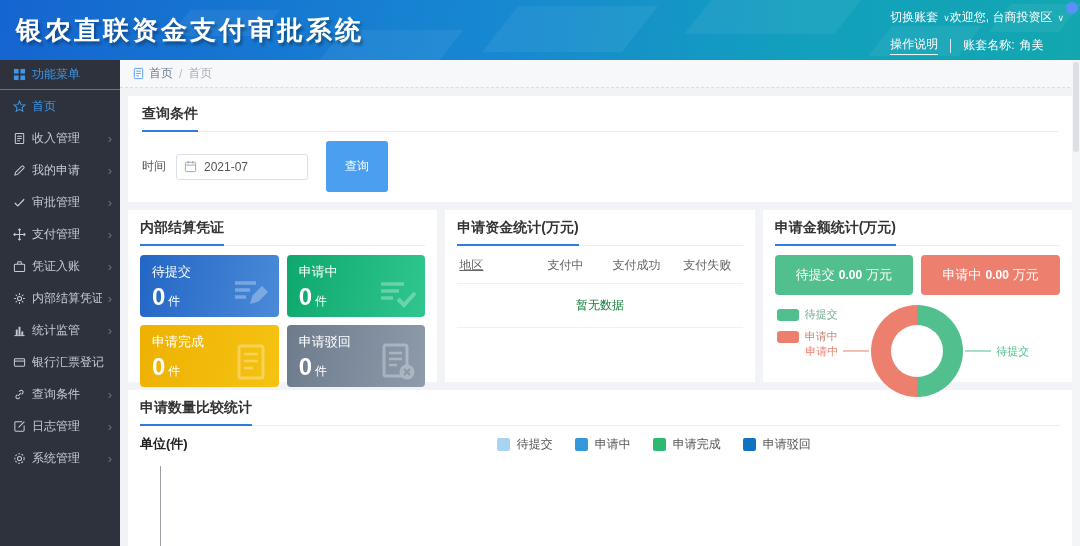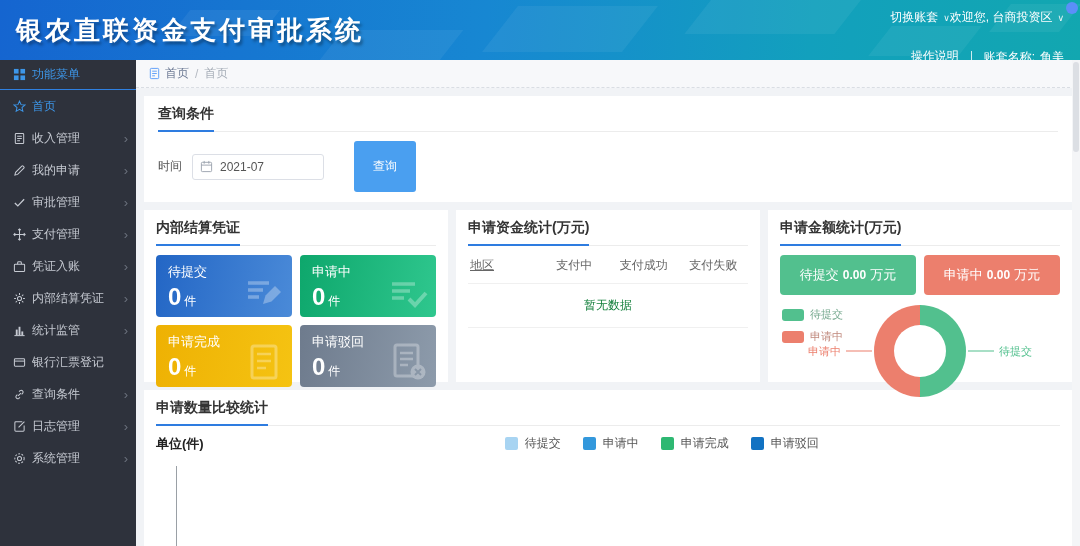--- a/index.html
+++ b/index.html
@@ -13,30 +13,30 @@
   .hs2 { left:330px; top:30px; width:120px; height:34px; }
   .hs3 { left:500px; top:6px;  width:140px; height:46px; }
   .hs4 { left:700px; top:-6px; width:150px; height:40px; }
   .hs5 { left:880px; top:26px; width:90px;  height:30px; }
   .hs6 { left:1000px; top:4px; width:70px;  height:28px; }
   .h-title { position:absolute; left:16px; top:0; line-height:60px; color:#fff; font-size:26px; font-weight:bold; letter-spacing:3px; text-shadow:2px 3px 3px rgba(0,0,0,.35); white-space:nowrap; }
   .h-right { position:absolute; right:16px; top:9px; color:#fff; font-size:12px; }
   .h-row1 { display:flex; justify-content:flex-end; align-items:center; }
   .h-link { display:inline-flex; align-items:center; gap:5px; cursor:pointer; }
   .chev-d { font-size:9px; opacity:.9; }
-  .h-row2 { display:flex; justify-content:flex-end; align-items:center; margin-top:22px; }
+  .h-row2 { display:flex; justify-content:flex-start; align-items:center; margin-top:10px; }
   .h-guide { border-bottom:1px solid rgba(255,255,255,.9); padding-bottom:1px; cursor:pointer; }
   .h-div { width:1px; height:14px; background:rgba(255,255,255,.8); margin:0 12px; }
   .h-dot { position:absolute; right:2px; top:2px; width:12px; height:12px; border-radius:50%; background:#5b8ff9; }
 
   
   .layout { display:flex; height:486px; }
 
   
-  .sidebar { width:136px; background:#2e323c; flex-shrink:0; color:#c6cad2; font-size:12px; }
+  .sidebar { width:120px; background:#2e323c; flex-shrink:0; color:#c6cad2; font-size:12px; }
   .menu-head { height:30px; display:flex; align-items:center; gap:6px; padding-left:13px; color:#3d96e8; border-bottom:1px solid #2f80e0; }
   .side-item { height:32px; display:flex; align-items:center; gap:6px; padding:0 8px 0 13px; cursor:pointer; white-space:nowrap; }
   .side-item.active { color:#3d96e8; }
   .slabel { flex:1; overflow:hidden; }
   .chev { color:#6a707c; font-size:13px; line-height:1; }
   .sicon { width:13px; height:13px; display:inline-flex; flex-shrink:0; }
   .sicon svg { width:100%; height:100%; stroke-width:1.1; }
 
   
   .main { flex:1; position:relative; overflow:hidden; background:#f1f3f6; }
@@ -49,21 +49,21 @@
   .panel-head { border-bottom:1px solid #ececec; }
   .panel-head span { font-size:14px; font-weight:bold; color:#333; display:inline-block; padding-bottom:7px; border-bottom:2px solid #2e7ce0; margin-bottom:-1px; }
 
   
   .query-card { background:#fff; padding:8px 14px 10px; }
   .q-row { display:flex; align-items:center; margin-top:9px; }
   .q-label { font-size:12px; color:#555; margin-right:10px; }
   .date-wrap { position:relative; }
   .date-input { width:132px; height:26px; border:1px solid #dcdfe6; border-radius:3px; padding:0 8px 0 27px; font-size:12px; color:#555; font-family:inherit; outline:none; }
   .cal-icon { position:absolute; left:8px; top:6px; width:13px; height:13px; color:#9aa2ad; display:inline-flex; }
-  .btn-search { margin-left:30px; background:#4a9ff0; color:#fff; border:none; border-radius:3px; font-size:12px; padding:17px 19px; cursor:pointer; font-family:inherit; }
+  .btn-search { margin-left:18px; background:#4a9ff0; color:#fff; border:none; border-radius:3px; font-size:12px; padding:17px 19px; cursor:pointer; font-family:inherit; }
 
   
   .panel-row { display:flex; gap:8px; margin-top:8px; }
   .panel { background:#fff; flex:1; min-width:0; height:172px; padding:8px 12px; }
 
   
   .cards-grid { display:grid; grid-template-columns:1fr 1fr; gap:8px; margin-top:9px; }
   .stat-card { height:62px; border-radius:4px; color:#fff; padding:8px 12px; position:relative; overflow:hidden; cursor:pointer; }
   .stat-label { font-size:13px; }
   .stat-val { font-size:24px; font-weight:bold; margin-top:4px; line-height:1; }
@@ -94,21 +94,21 @@
   .donut::after { content:""; position:absolute; left:20px; top:20px; width:52px; height:52px; border-radius:50%; background:#fff; }
   .co { position:absolute; top:50%; transform:translateY(-50%); display:flex; align-items:center; font-size:11px; }
   .co-left  { right:calc(50% + 48px); color:#ec7f6d; }
   .co-right { left:calc(50% + 48px);  color:#52c08e; }
   .co-line { width:26px; height:1px; }
   .co-left .co-line  { background:#ec7f6d; margin-left:5px; }
   .co-right .co-line { background:#52c08e; margin-right:5px; }
 
   
   .bottom-panel { margin-top:8px; background:#fff; padding:8px 12px; height:240px; }
-  .cmp-row { display:flex; align-items:flex-start; margin-top:9px; }
+  .cmp-row { display:flex; align-items:center; margin-top:9px; }
   .unit-label { font-size:13px; font-weight:bold; color:#222; }
   .cmp-legend { display:flex; gap:22px; margin:0 auto; transform:translateX(30px); }
   .cl-item { display:flex; align-items:center; gap:7px; font-size:12px; color:#555; cursor:pointer; }
   .cl-swatch { width:13px; height:13px; border-radius:2px; }
   .chart-area { margin:13px 22px 0 20px; height:128px; border-left:1px solid #9aa0a6; border-bottom:1px solid #9aa0a6; }
 
   .v-scroll { position:absolute; right:0; top:0; bottom:0; width:8px; background:#f4f5f7; }
   .v-thumb { position:absolute; right:1px; top:2px; width:6px; height:90px; background:#dcdfe4; border-radius:3px; }
 </style>
 </head>

